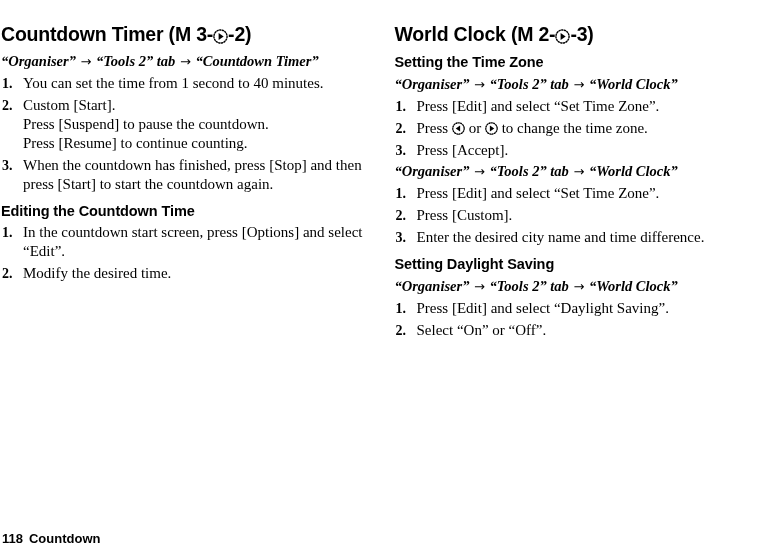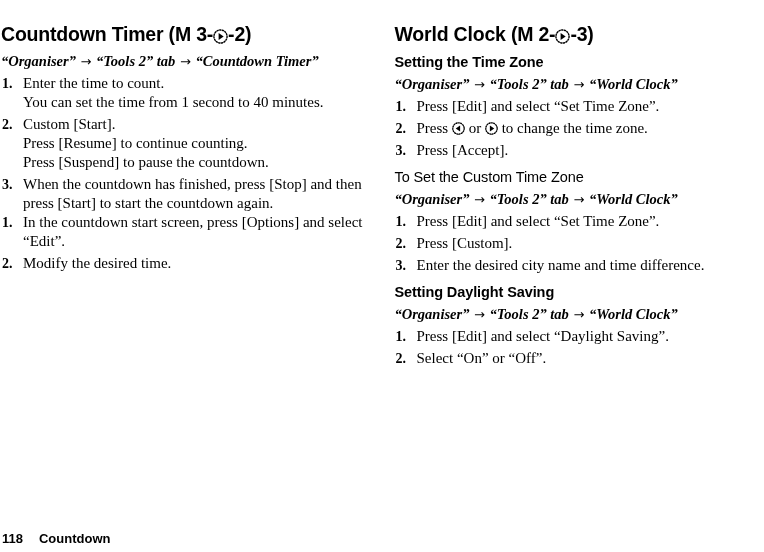--- a/index.html
+++ b/index.html
@@ -140,21 +140,21 @@
   .footer {
     position: absolute;
     left: 2px;
     bottom: 5px;
     font-family: "Liberation Sans", "DejaVu Sans", sans-serif;
     font-weight: bold;
     font-size: 13px;
     line-height: 16px;
     white-space: nowrap;
   }
-  .footer .pageno { margin-right: 16px; text-align: center; }
+  .footer .pageno { margin-right: 6px; text-align: center; }
 </style>
 </head>
 <body>
 
 <div class="page">
 
   <div class="columns">
 
     <div class="column left">
 
@@ -171,35 +171,35 @@
         <span>“Organiser”</span>
         <span class="arrow">→</span>
         <span>“Tools 2” tab</span>
         <span class="arrow">→</span>
         <span>“Countdown Timer”</span>
       </div>
 
       <ol class="steps">
         <li class="step">
           <span class="num">1.</span>
-          <span class="step-text">Enter the time to count.</span>
           <span class="note">You can set the time from 1 second to 40 minutes.</span>
         </li>
         <li class="step">
           <span class="num">2.</span>
           <span class="step-text">Custom [Start].</span>
+          <span class="note">Press [Suspend] to pause the countdown.</span>
           <span class="note">Press [Resume] to continue counting.</span>
-          <span class="note">Press [Suspend] to pause the countdown.</span>
         </li>
         <li class="step">
           <span class="num">3.</span>
           <span class="step-text">When the countdown has finished, press [Stop] and then press [Start] to start the countdown again.</span>
         </li>
       </ol>
 
+      <div class="h2">Editing the Countdown Time</div>
 
       <ol class="steps">
         <li class="step">
           <span class="num">1.</span>
           <span class="step-text">In the countdown start screen, press [Options] and select “Edit”.</span>
         </li>
         <li class="step">
           <span class="num">2.</span>
           <span class="step-text">Modify the desired time.</span>
         </li>
@@ -251,21 +251,20 @@
             </span>
             <span>to change the time zone.</span>
           </span>
         </li>
         <li class="step">
           <span class="num">3.</span>
           <span class="step-text">Press [Accept].</span>
         </li>
       </ol>
 
-      <div class="h3">To Set the Custom Time Zone</div>
 
       <div class="path">
         <span>“Organiser”</span>
         <span class="arrow">→</span>
         <span>“Tools 2” tab</span>
         <span class="arrow">→</span>
         <span>“World Clock”</span>
       </div>
 
       <ol class="steps">

